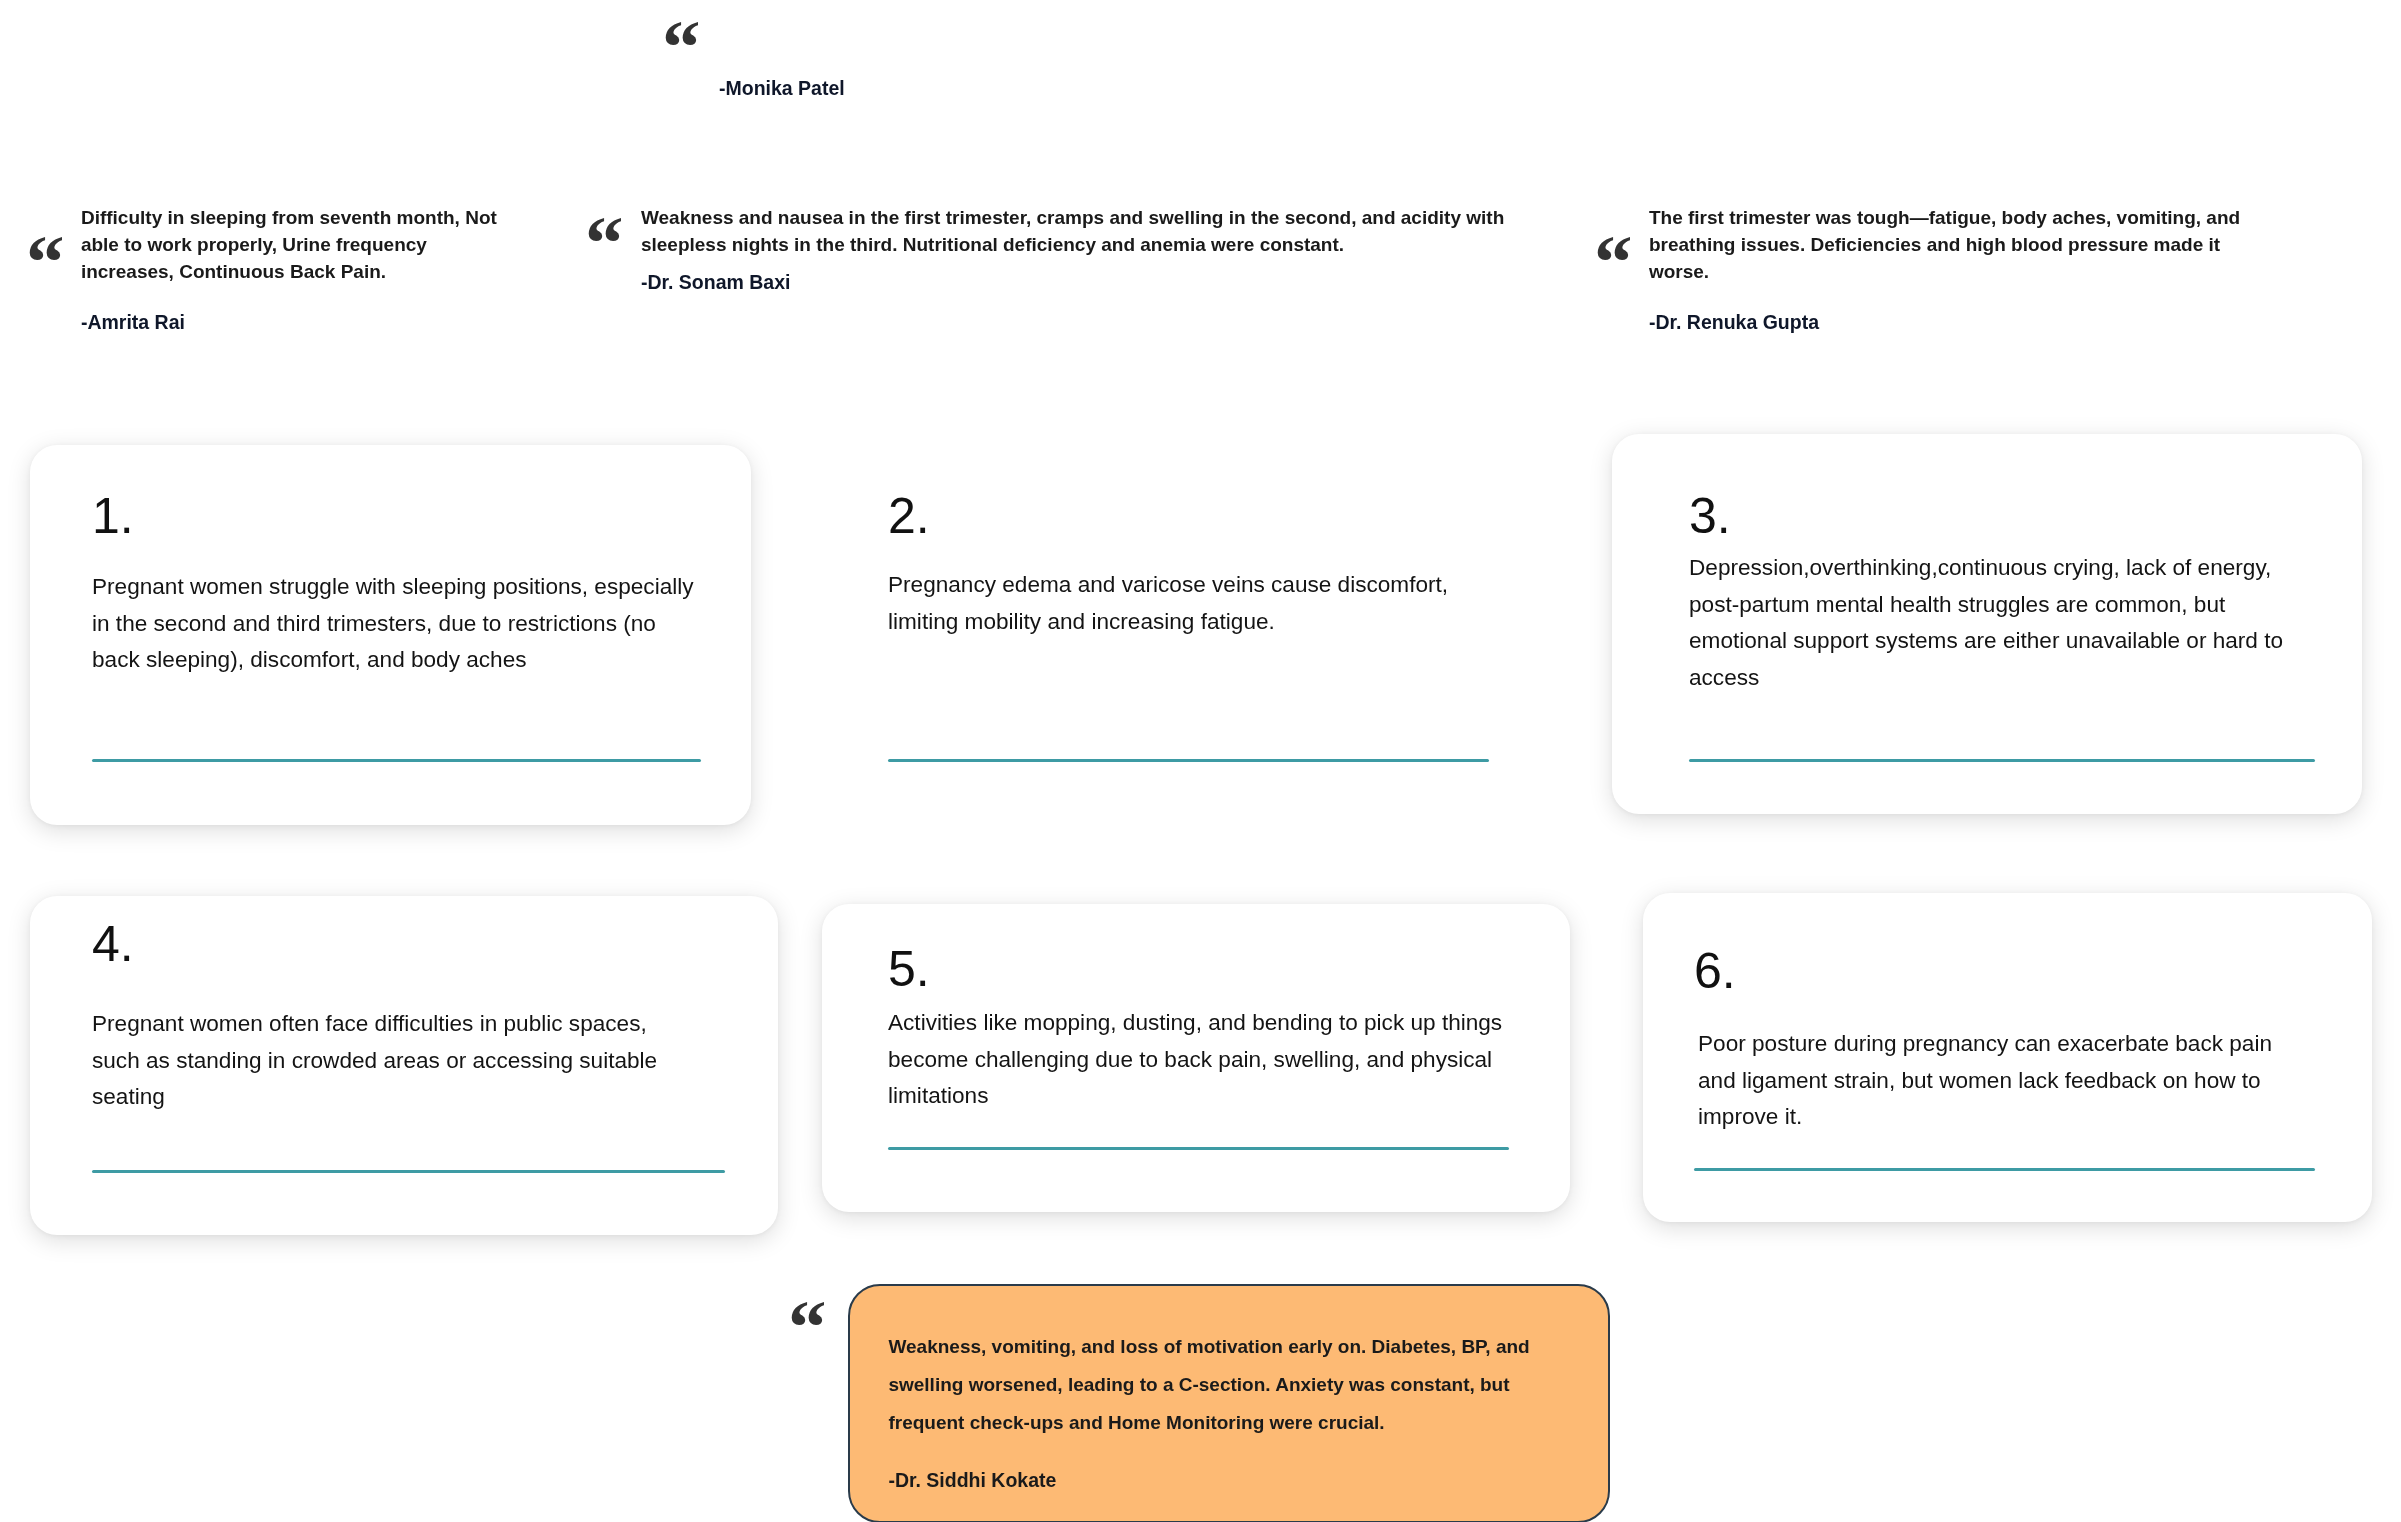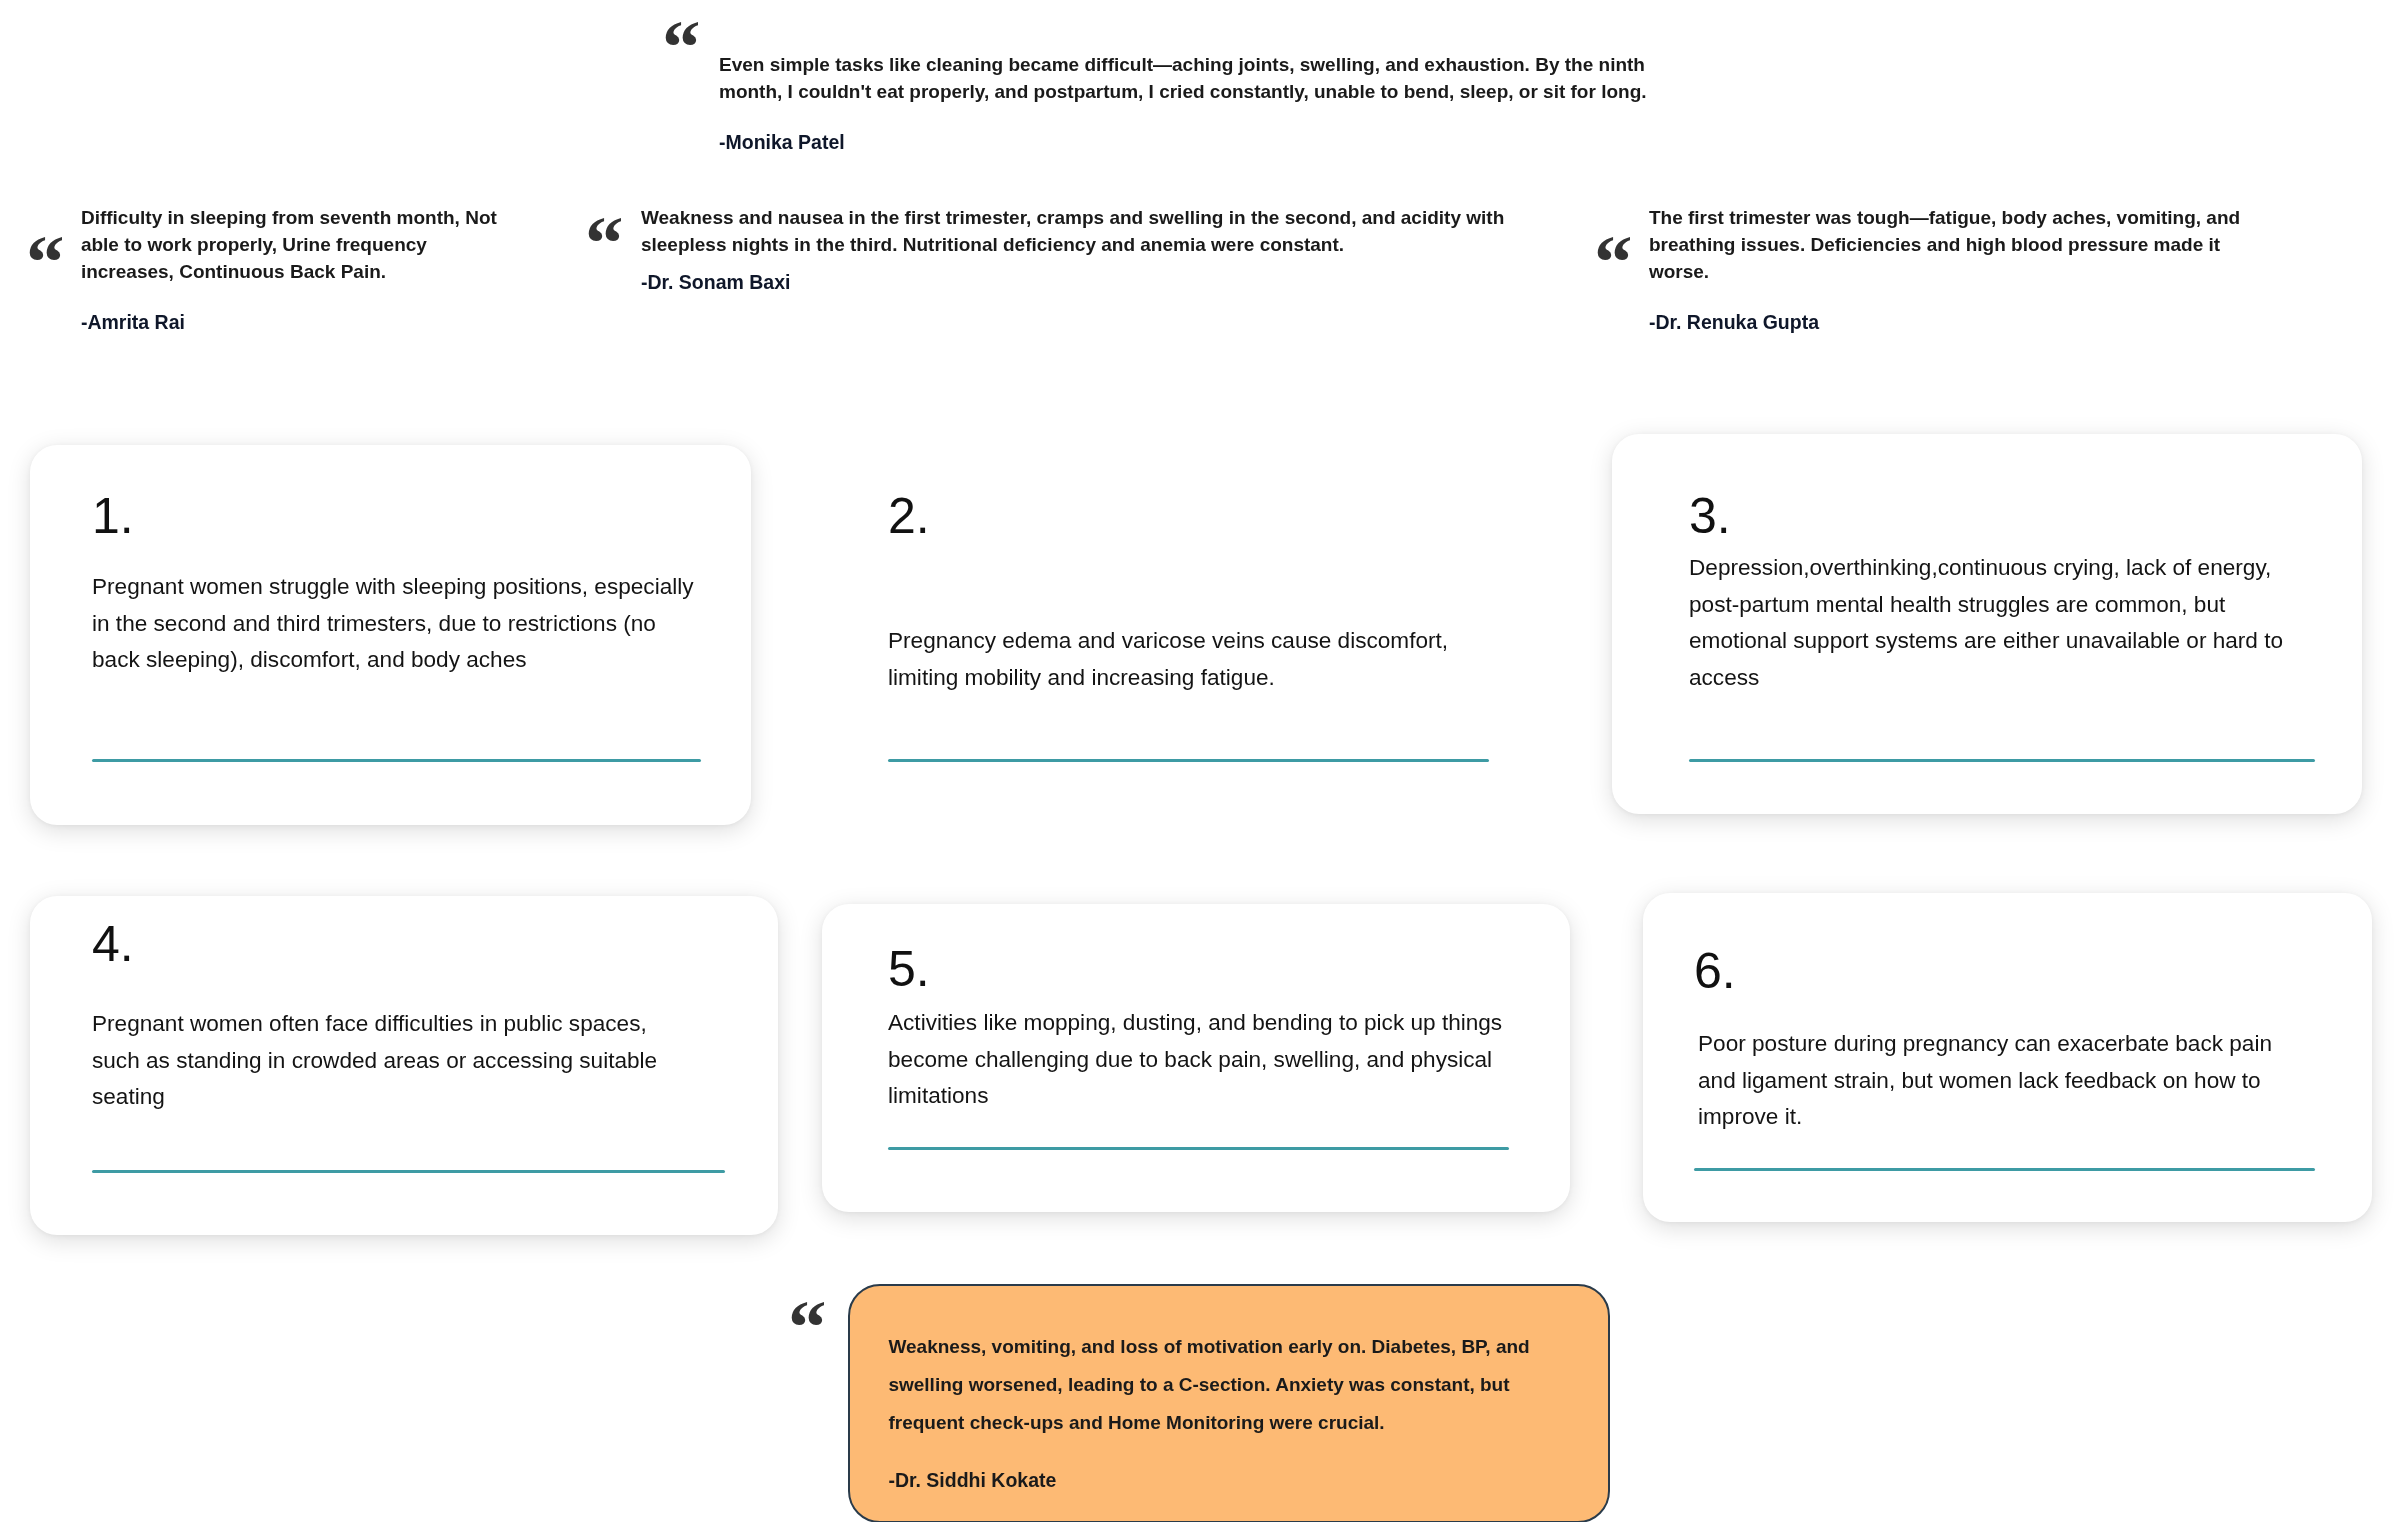--- a/index.html
+++ b/index.html
@@ -125,21 +125,20 @@
   }
 </style>
 </head>
 <body>
 
 <div class="board">
 
   <div class="quote" id="quote-monika">
     <span class="qmark" style="color: rgb(51, 51, 51);">“</span>
     <div class="qbody">
-      <div class="qtext">Even simple tasks like cleaning became difficult—aching joints, swelling, and exhaustion. By the ninth month, I couldn't eat properly, and postpartum, I cried constantly, unable to bend, sleep, or sit for long.</div>
       <div class="qauthor">-Monika Patel</div>
     </div>
   </div>
 
   <div class="quote" id="quote-amrita">
     <span class="qmark" style="color: rgb(51, 51, 51);">“</span>
     <div class="qbody">
       <div class="qtext">Difficulty in sleeping from seventh month, Not able to work properly, Urine frequency increases, Continuous Back Pain.</div>
       <div class="qauthor">-Amrita Rai</div>
     </div>
@@ -161,21 +160,21 @@
     </div>
   </div>
 
   <div class="card shadowed" id="card-1"></div>
   <div class="card-num" style="left:92px;top:491px;">1.</div>
   <div class="card-text" style="left:92px;top:569px;width:603px;">Pregnant women struggle with sleeping positions, especially in the second and third trimesters, due to restrictions (no back sleeping), discomfort, and body aches</div>
   <div class="card-rule" style="left: 92px; top: 759px; width: 609px; background: rgb(62, 155, 164);"></div>
 
   <div class="card" id="card-2"></div>
   <div class="card-num" style="left:888px;top:491px;">2.</div>
-  <div class="card-text" style="left:888px;top:623px;width:603px;">Pregnancy edema and varicose veins cause discomfort, limiting mobility and increasing fatigue.</div>
+  <div class="card-text" style="left:888px;top:567px;width:603px;">Pregnancy edema and varicose veins cause discomfort, limiting mobility and increasing fatigue.</div>
   <div class="card-rule" style="left: 888px; top: 759px; width: 601px; background: rgb(62, 155, 164);"></div>
 
   <div class="card shadowed" id="card-3"></div>
   <div class="card-num" style="left:1689px;top:491px;">3.</div>
   <div class="card-text" style="left:1689px;top:550px;width:624px;">Depression,overthinking,continuous crying, lack of energy,  post-partum mental health struggles are common, but emotional support systems are either unavailable or hard to access</div>
   <div class="card-rule" style="left: 1689px; top: 759px; width: 626px; background: rgb(62, 155, 164);"></div>
 
   <div class="card shadowed" id="card-4"></div>
   <div class="card-num" style="left:92px;top:919px;">4.</div>
   <div class="card-text" style="left:92px;top:1006px;width:603px;">Pregnant women often face difficulties in public spaces, such as standing in crowded areas or accessing suitable seating</div>

